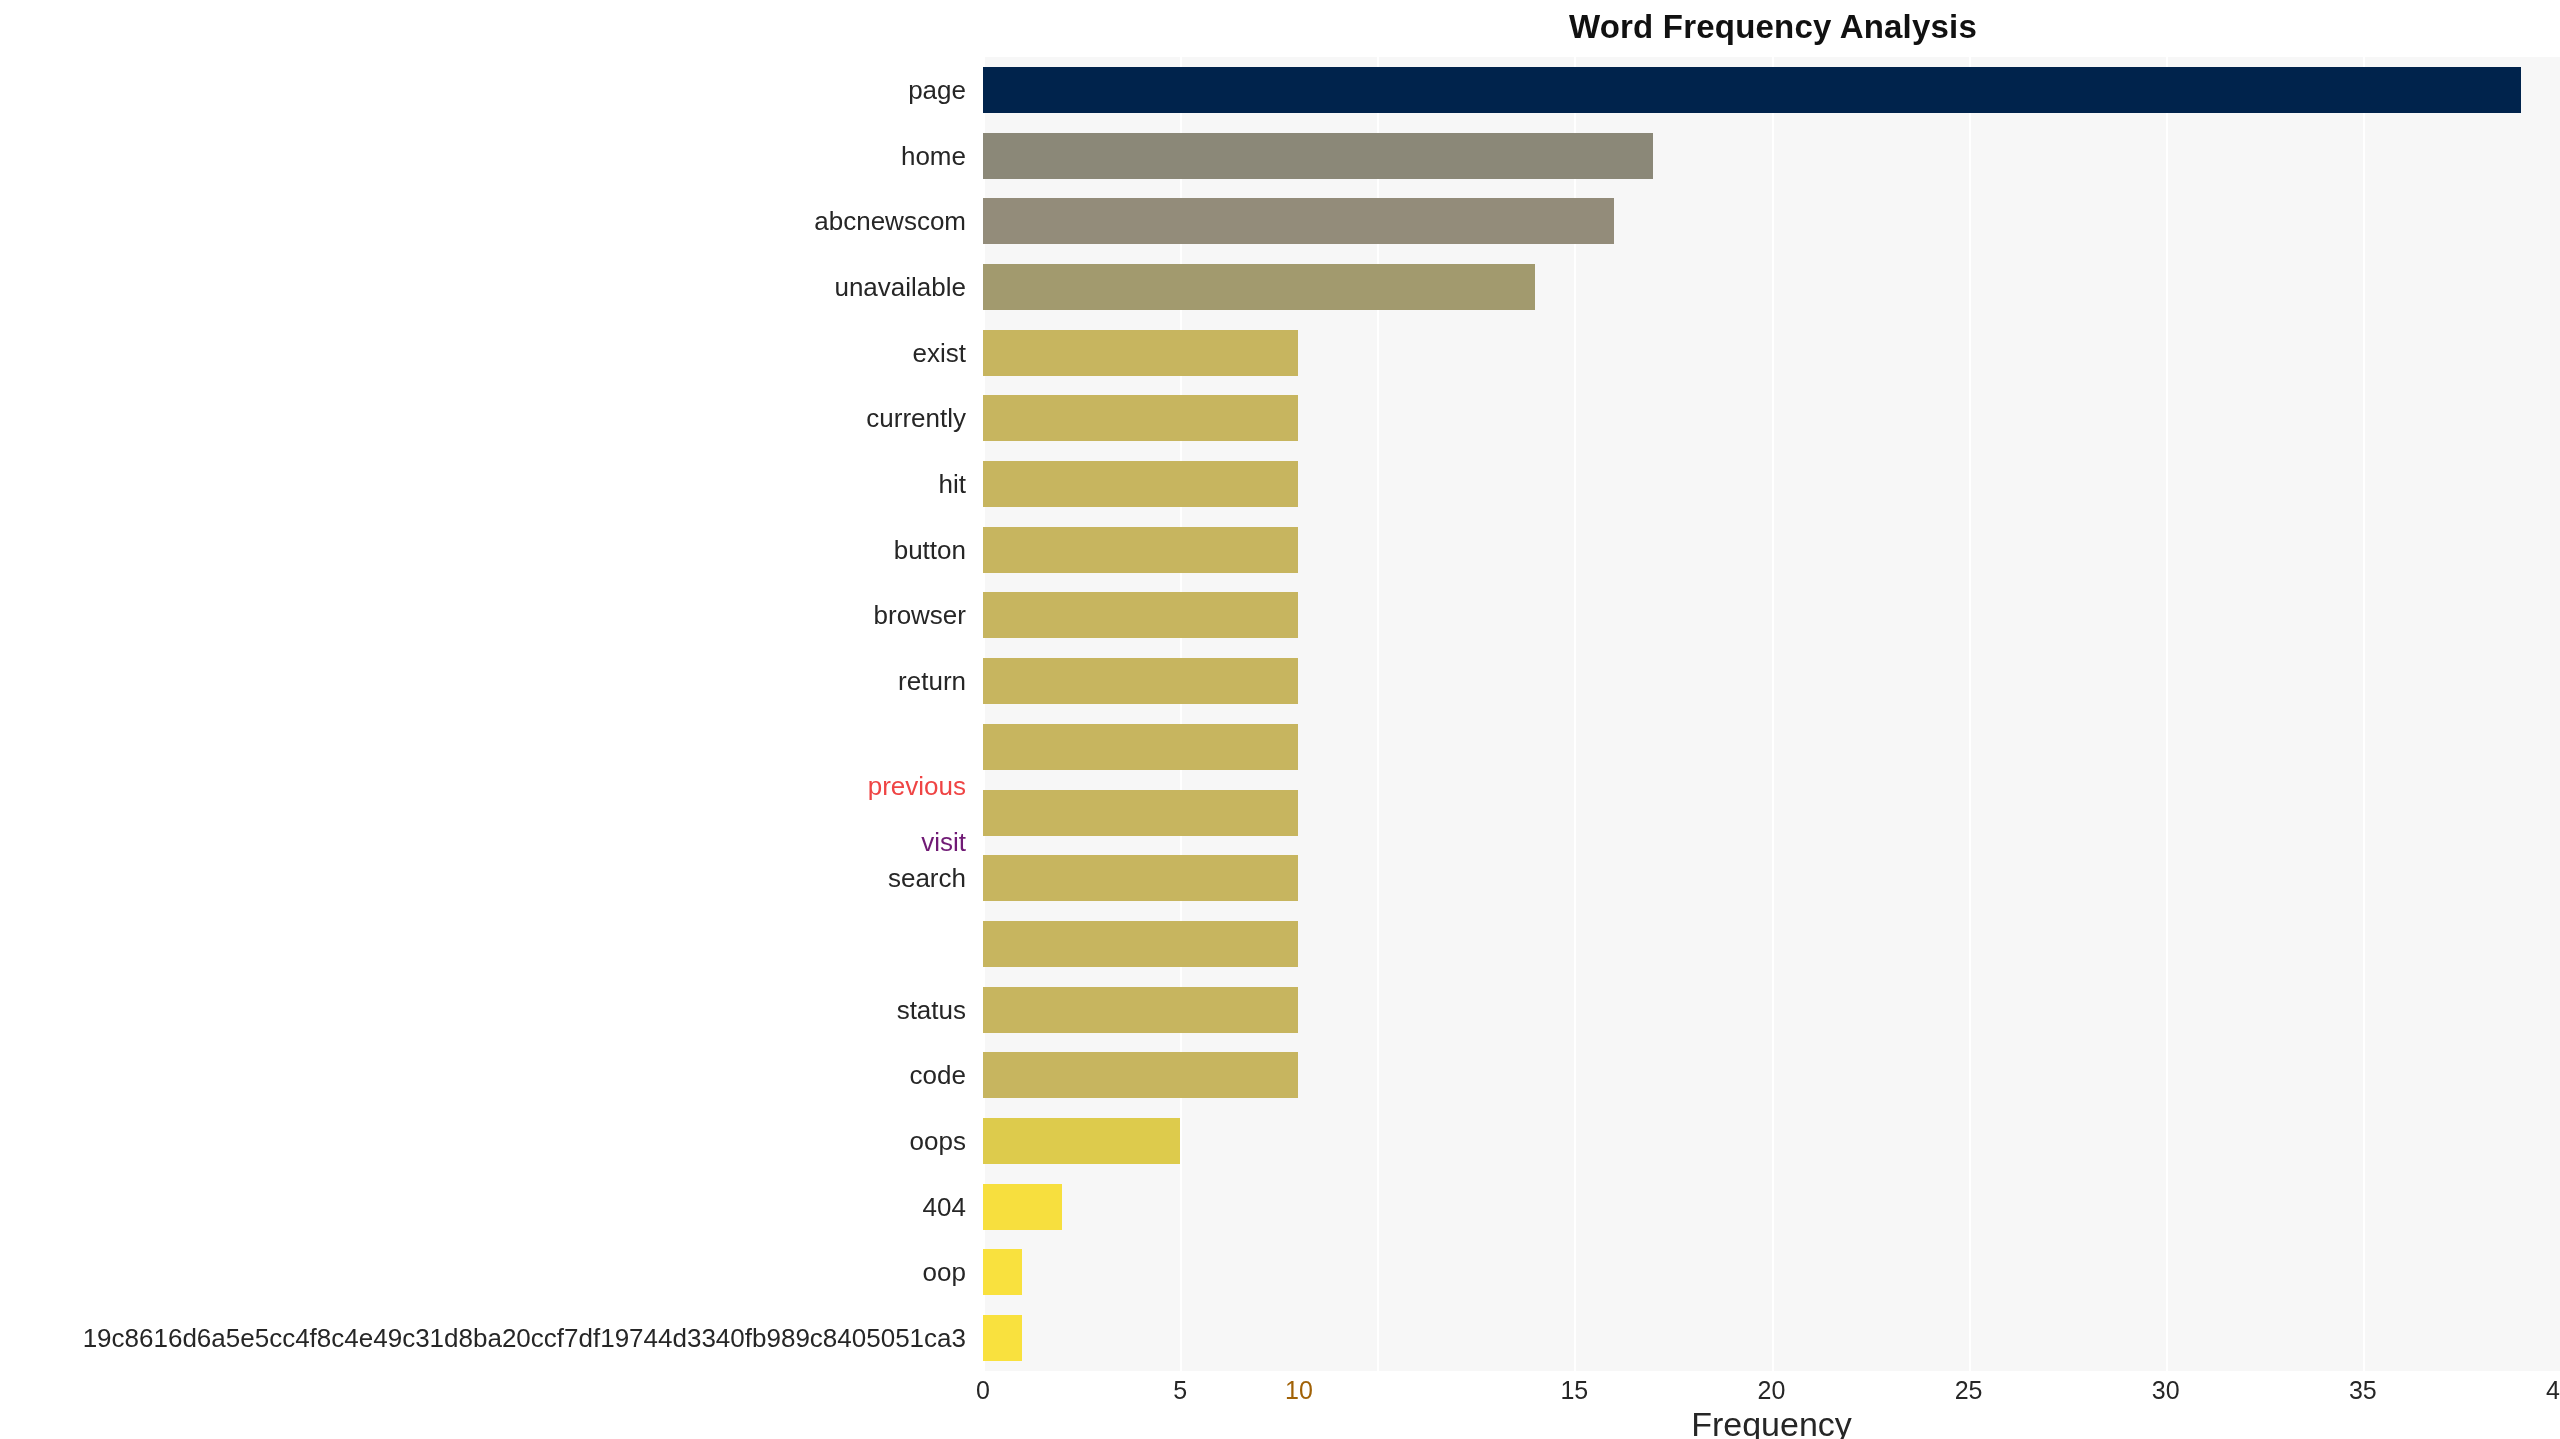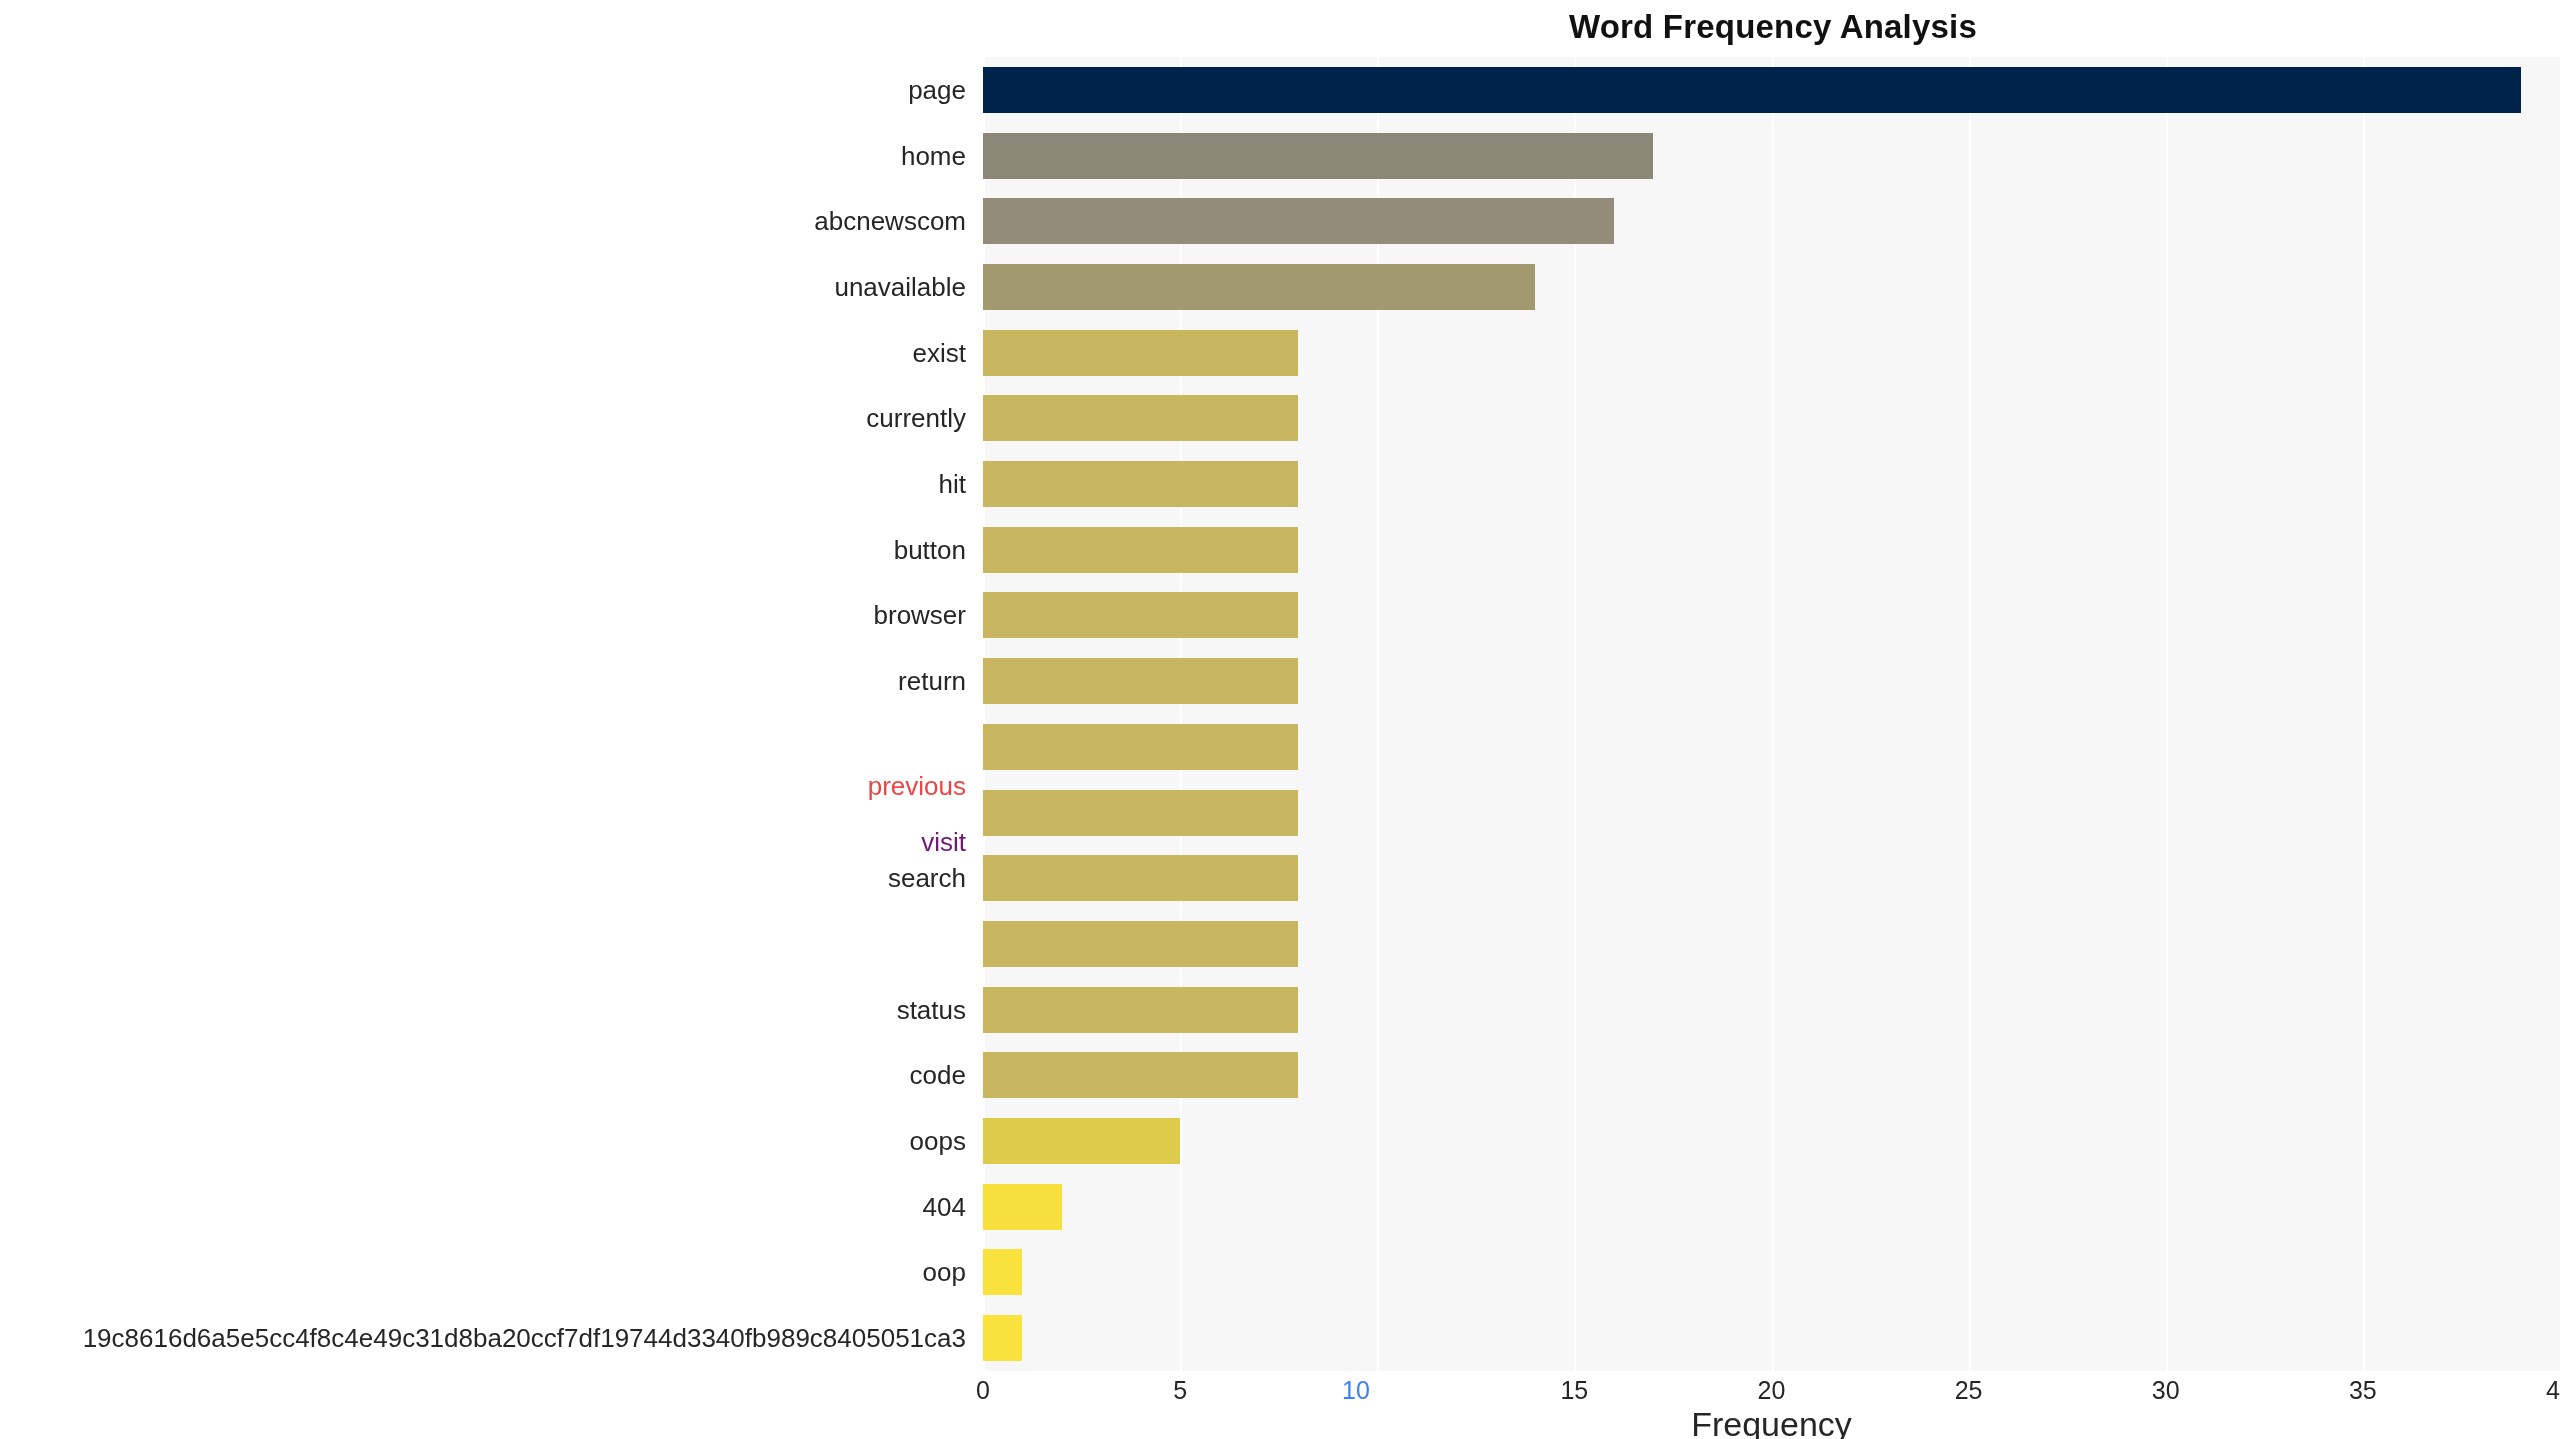--- a/index.html
+++ b/index.html
@@ -220,21 +220,21 @@
       <div class="y-label" style="top: 939.65px; color: rgb(38, 38, 38);">status</div>
       <div class="y-label" style="top: 1005.35px; color: rgb(38, 38, 38);">code</div>
       <div class="y-label" style="top: 1071.05px; color: rgb(38, 38, 38);">oops</div>
       <div class="y-label" style="top: 1136.75px; color: rgb(38, 38, 38);">404</div>
       <div class="y-label" style="top: 1202.45px; color: rgb(38, 38, 38);">oop</div>
       <div class="y-label" style="top: 1268.15px; color: rgb(38, 38, 38);">19c8616d6a5e5cc4f8c4e49c31d8ba20ccf7df19744d3340fb989c8405051ca3</div>
     </div>
   <div id="x-labels">
       <div class="x-label" style="left: 983px; color: rgb(38, 38, 38);">0</div>
       <div class="x-label" style="left: 1180.12px; color: rgb(38, 38, 38);">5</div>
-      <div class="x-label" style="left: 1356px; color: #3b82f6;">10</div>
+      <div class="x-label" style="left: 1299px; color: #a16207;">10</div>
       <div class="x-label" style="left: 1574.38px; color: rgb(38, 38, 38);">15</div>
       <div class="x-label" style="left: 1771.5px; color: rgb(38, 38, 38);">20</div>
       <div class="x-label" style="left: 1968.62px; color: rgb(38, 38, 38);">25</div>
       <div class="x-label" style="left: 2165.75px; color: rgb(38, 38, 38);">30</div>
       <div class="x-label" style="left: 2362.88px; color: rgb(38, 38, 38); text-align: center;">35</div>
       <div class="x-label" style="left: 2560px; color: rgb(38, 38, 38);">40</div>
     </div>
 
   <div id="x-axis-title">Frequency</div>
 

